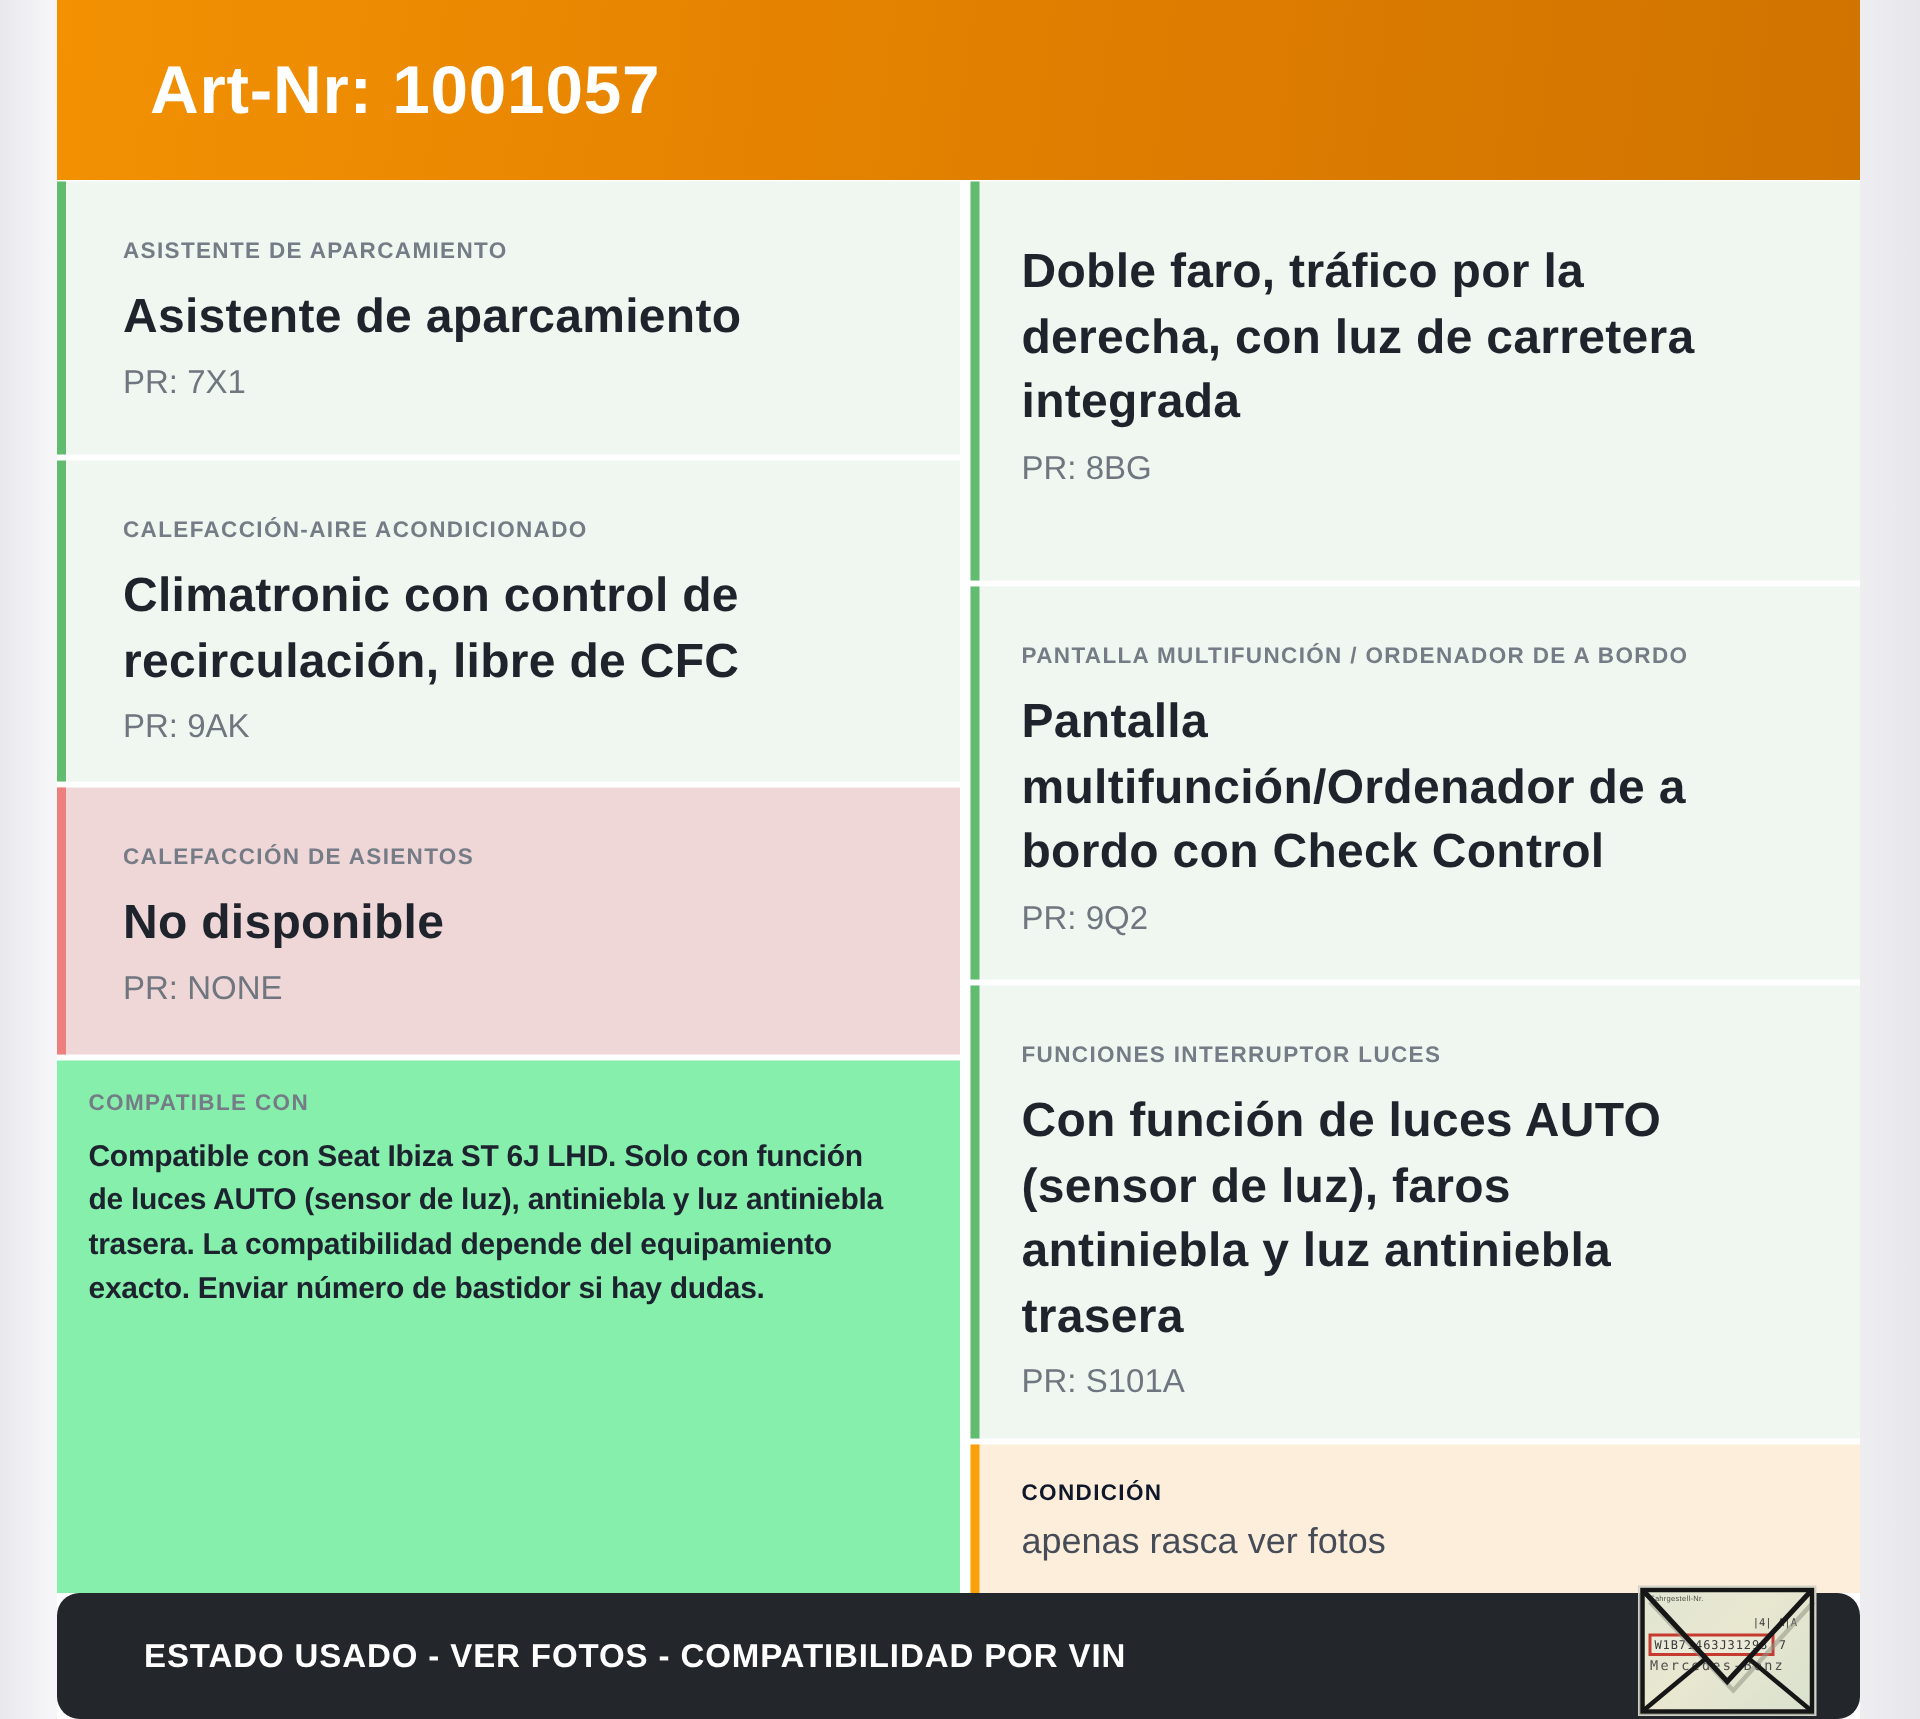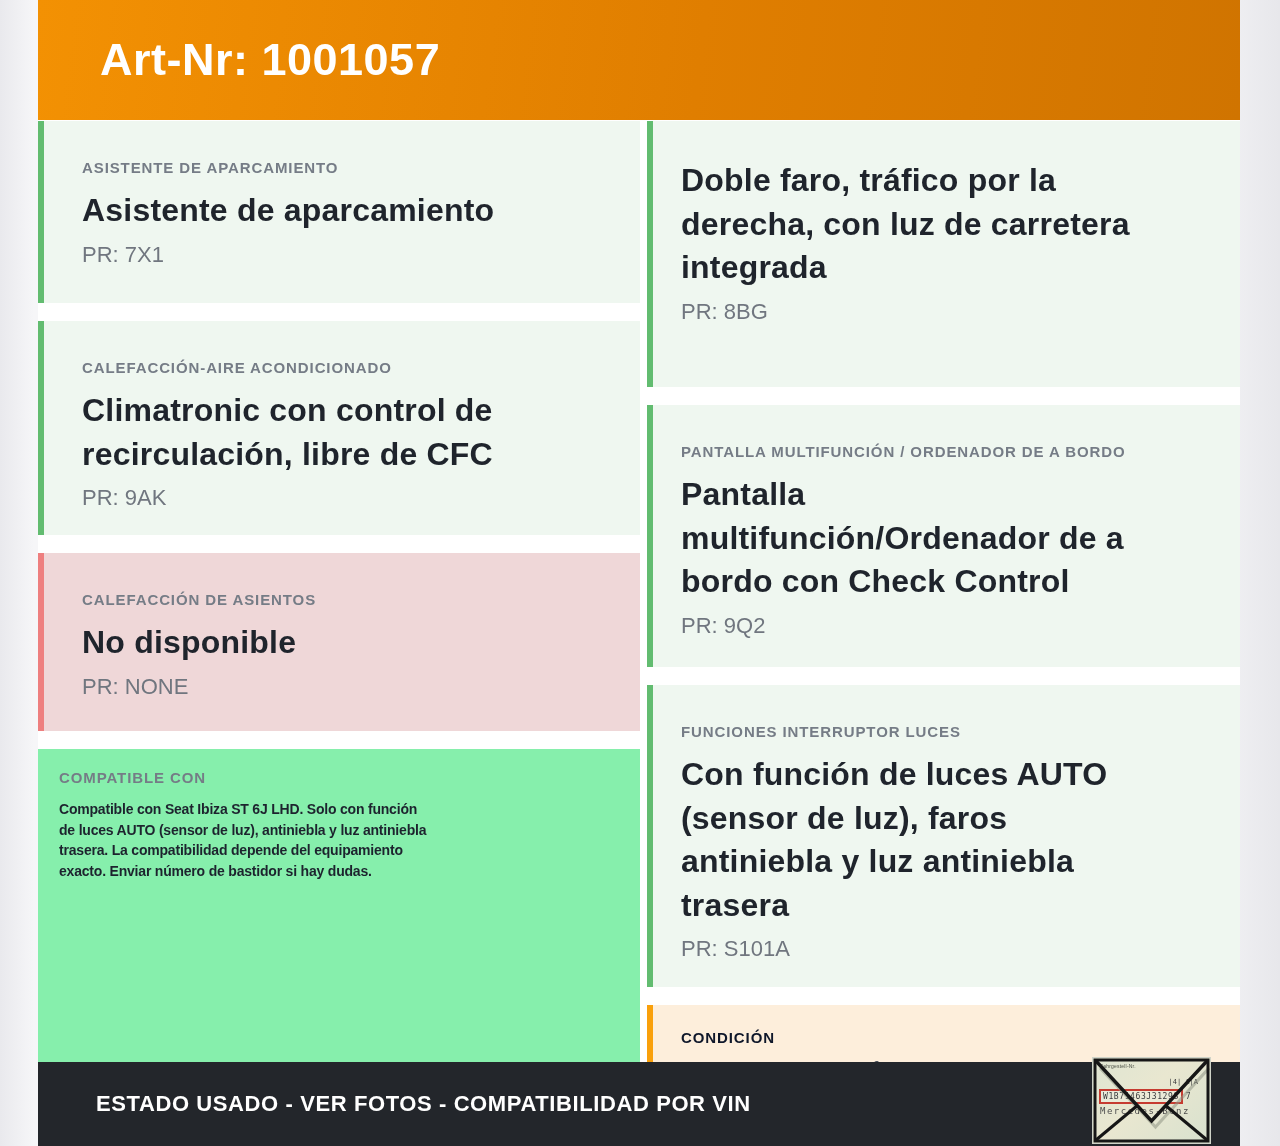--- a/index.html
+++ b/index.html
@@ -12,46 +12,46 @@
   .sheet {
     position:relative; margin-left:38px; width:1202px; height:1146px;
     background:#ffffff; display:flex; flex-direction:column;
   }
   .header {
     flex:0 0 120px; background:linear-gradient(97deg,#f39103 0%,#e07e00 55%,#d07400 100%);
     display:flex; align-items:center; padding-left:62px;
   }
   .header h1 { color:#ffffff; font-size:45px; font-weight:bold; letter-spacing:.5px; }
   .content { flex:1 1 auto; min-height:0; display:flex; gap:7px; padding-top:1px; background:#ffffff; }
-  .col { display:flex; flex-direction:column; gap:18px; min-height:0; }
+  .col { display:flex; flex-direction:column; gap:4px; min-height:0; }
   .col.left  { flex:0 0 602px; width:602px; }
   .col.right { flex:1 1 auto; }
   .card { border-left:6px solid transparent; padding:38px 28px 0 38px; overflow:hidden; }
   .col.right .card { padding-left:28px; }
   .card.ok        { background:#eff7f0; border-left-color:#62bc70; }
   .card.missing   { background:#efd7d8; border-left-color:#ee7f7f; }
   .card.plain     { background:#86efac; border-left:none; padding:20px 10px 0 21px; }
   .card.condition { background:#fdeedb; border-left-color:#f9a00b; padding-top:24px; }
   .label {
     font-size:15px; font-weight:bold; color:#757c86; letter-spacing:.9px;
     text-transform:uppercase; margin-bottom:13px; white-space:nowrap;
   }
   .title {
     font-size:32px; font-weight:bold; color:#1f242c; line-height:1.36;
     letter-spacing:.2px; margin-bottom:9px; white-space:pre-line; max-width:528px;
   }
   .pr { font-size:22px; color:#70767f; }
   .body-text {
-    font-size:14px; font-weight:bold; color:#1d232e; line-height:1.47;
+    font-size:20px; font-weight:bold; color:#1d232e; line-height:1.47;
     letter-spacing:-.2px; white-space:pre-line; max-width:575px;
   }
   .card.condition .label { color:#0f172a; margin-bottom:10px; }
   .condition-text { font-size:24px; color:#454c57; }
   .footer {
-    flex:0 0 84px; background:#23262b; display:flex; align-items:center; padding-left:58px;
+    flex:0 0 84px; background:#23262b; display:flex; align-items:center; padding-left:58px;border-radius:15px;
   }
   .footer-text { color:#ffffff; font-size:22px; font-weight:bold; letter-spacing:.6px; white-space:nowrap; }
   
   .thumb {
     position:absolute; top:1058px; right:30px; width:117px; height:85px;
     background:linear-gradient(135deg,#dfe5d2 0%,#e9e7d0 45%,#d8e1ce 100%);
     outline:1px solid #cfd3c8;
   }
   .doc { position:absolute; inset:0; }
   .doc-label { position:absolute; top:5px; left:7px; font-size:5px; color:#4a4f45; letter-spacing:.2px; }

